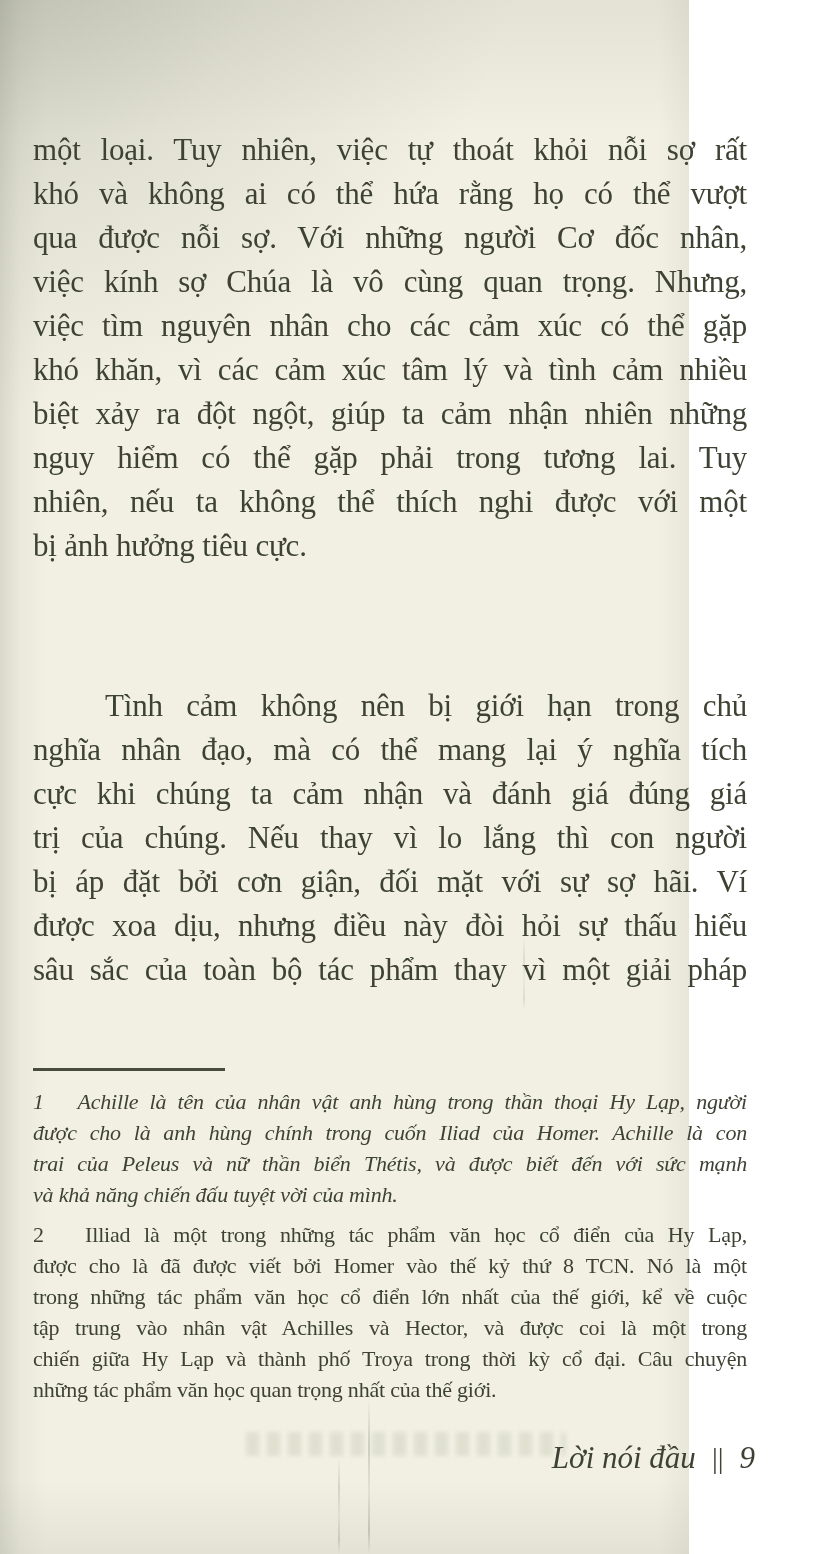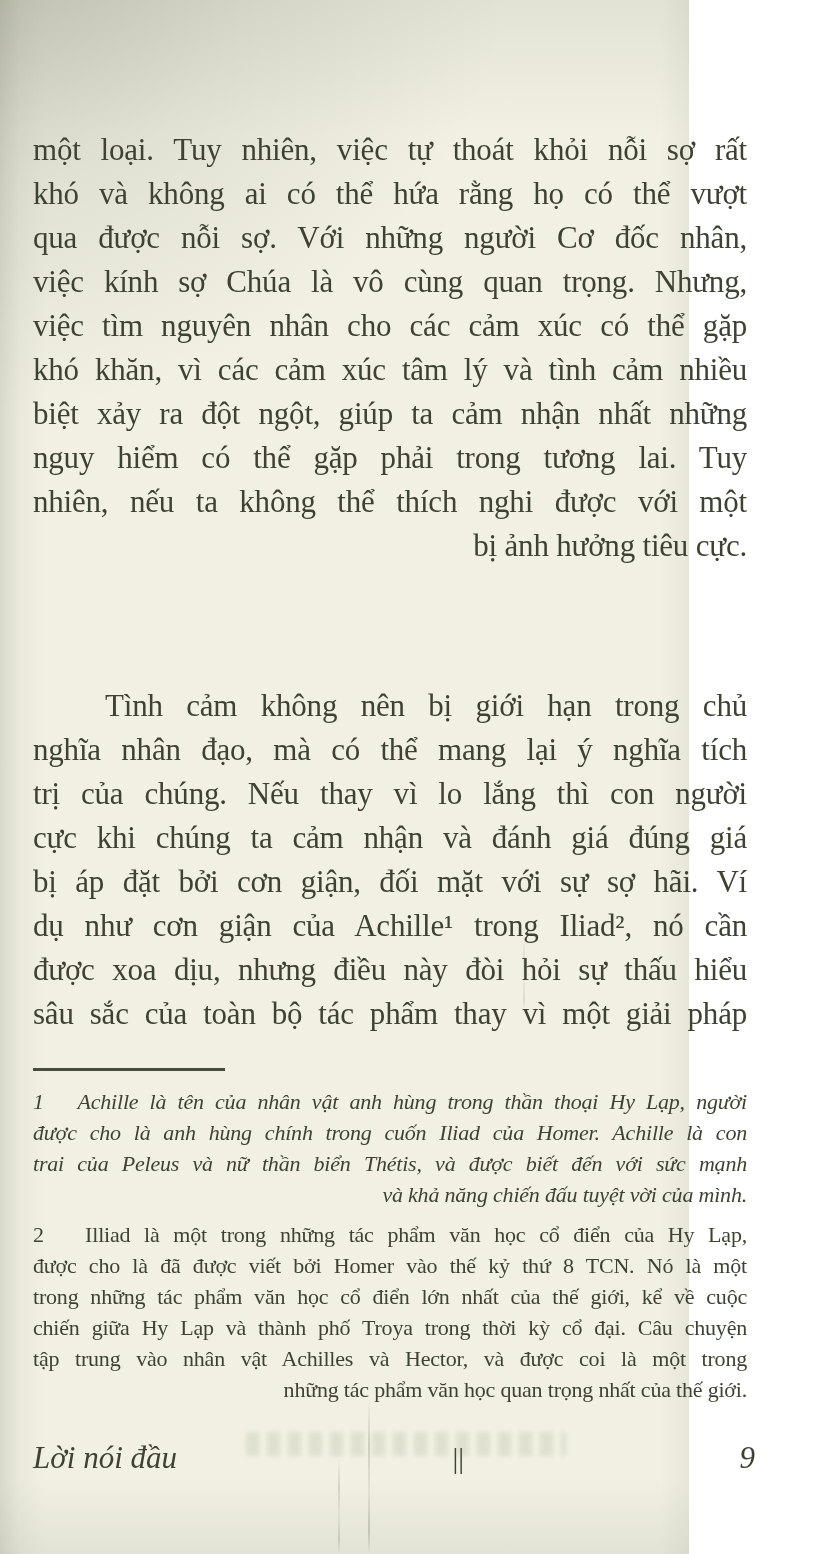--- a/index.html
+++ b/index.html
@@ -10,32 +10,32 @@
       radial-gradient(140% 55% at -6% -5%, rgba(88,94,74,0.30), rgba(88,94,74,0.10) 32%, rgba(88,94,74,0) 58%),
       linear-gradient(180deg, rgba(100,106,86,0.10) 0, rgba(100,106,86,0) 135px),
       linear-gradient(90deg, rgba(100,106,86,0.17) 0, rgba(100,106,86,0.05) 20px, rgba(100,106,86,0) 46px),
       linear-gradient(270deg, rgba(100,106,86,0.07) 0, rgba(100,106,86,0) 30px),
       linear-gradient(0deg, rgba(100,106,86,0.10) 0, rgba(100,106,86,0) 75px),
       #f1f0e3;
     color:#3d4233;}
   .textcol{position:absolute;left:33px;width:714px;}
   .jline{text-align:justify;overflow:hidden;letter-spacing:-0.2px;}
   .jline::after{content:"";display:inline-block;width:100%;height:0;}
-  .endleft .jline:last-child{text-align:right;}
+  .endleft .jline:last-child{text-align:left;}
   .endleft .jline:last-child::after{content:none;}
   .mainline{font-size:31px;line-height:44px;height:44px;}
   .fnline{font-size:22px;line-height:31px;height:31px;}
   .indent-first .jline:first-child{padding-left:72px;}
   #para1{top:128px;}
   #para2{top:684px;}
   .fnsep{position:absolute;left:33px;top:1068px;width:192px;height:3px;background:#474c3c;}
   #fn1{top:1086px;font-style:italic;}
   #fn2{top:1219px;}
   .pagefooter{position:absolute;top:1440px;left:33px;width:722px;height:40px;
-    display:flex;justify-content:space-between;align-items:baseline;gap:14px;
+    display:flex;justify-content:flex-end;align-items:baseline;gap:14px;
     font-style:italic;font-size:31px;color:#3d4233;}
   .pagefooter .fsep{font-style:normal;font-size:29px;padding:0 2px;}
   .ghost{position:absolute;left:246px;top:1432px;width:320px;height:24px;
     background:repeating-linear-gradient(90deg, rgba(125,132,96,0.14) 0 13px, rgba(125,132,96,0) 13px 21px);
     filter:blur(2px);border-radius:4px;}
   .crease{position:absolute;background:linear-gradient(180deg, rgba(70,75,55,0) 0, rgba(70,75,55,0.20) 30%, rgba(70,75,55,0.08) 60%, rgba(70,75,55,0.22) 85%, rgba(70,75,55,0) 100%);
     filter:blur(0.6px);}
   #crease1{left:368px;top:1398px;width:2px;height:156px;}
   #crease2{left:338px;top:1458px;width:2px;height:96px;opacity:0.8;}
   #crease3{left:523px;top:936px;width:2px;height:74px;opacity:0.55;}
@@ -45,52 +45,51 @@
 
 <div class="page">
 
   <div class="textcol endleft" id="para1">
       <div class="jline mainline">một loại. Tuy nhiên, việc tự thoát khỏi nỗi sợ rất</div>
       <div class="jline mainline">khó và không ai có thể hứa rằng họ có thể vượt</div>
       <div class="jline mainline">qua được nỗi sợ. Với những người Cơ đốc nhân,</div>
       <div class="jline mainline">việc kính sợ Chúa là vô cùng quan trọng. Nhưng,</div>
       <div class="jline mainline">việc tìm nguyên nhân cho các cảm xúc có thể gặp</div>
       <div class="jline mainline">khó khăn, vì các cảm xúc tâm lý và tình cảm nhiều</div>
-      <div class="jline mainline">biệt xảy ra đột ngột, giúp ta cảm nhận nhất những</div>
+      <div class="jline mainline">biệt xảy ra đột ngột, giúp ta cảm nhận nhiên những</div>
       <div class="jline mainline">nguy hiểm có thể gặp phải trong tương lai. Tuy</div>
       <div class="jline mainline">nhiên, nếu ta không thể thích nghi được với một</div>
       <div class="jline mainline">bị ảnh hưởng tiêu cực.</div>
     </div>
 
   <div class="textcol indent-first" id="para2">
       <div class="jline mainline">Tình cảm không nên bị giới hạn trong chủ</div>
       <div class="jline mainline">nghĩa nhân đạo, mà có thể mang lại ý nghĩa tích</div>
+      <div class="jline mainline">cực khi chúng ta cảm nhận và đánh giá đúng giá</div>
       <div class="jline mainline">trị của chúng. Nếu thay vì lo lắng thì con người</div>
-      <div class="jline mainline">cực khi chúng ta cảm nhận và đánh giá đúng giá</div>
       <div class="jline mainline">bị áp đặt bởi cơn giận, đối mặt với sự sợ hãi. Ví</div>
-      <div class="jline mainline">dụ như cơn giận của Achille¹ trong Iliad², nó cần</div>
       <div class="jline mainline">được xoa dịu, nhưng điều này đòi hỏi sự thấu hiểu</div>
       <div class="jline mainline">sâu sắc của toàn bộ tác phẩm thay vì một giải pháp</div>
     </div>
 
   <div class="fnsep"></div>
 
   <div class="textcol endleft" id="fn1">
       <div class="jline fnline">1&nbsp;&nbsp;&nbsp;Achille là tên của nhân vật anh hùng trong thần thoại Hy Lạp, người</div>
       <div class="jline fnline">được cho là anh hùng chính trong cuốn Iliad của Homer. Achille là con</div>
       <div class="jline fnline">trai của Peleus và nữ thần biển Thétis, và được biết đến với sức mạnh</div>
       <div class="jline fnline">và khả năng chiến đấu tuyệt vời của mình.</div>
     </div>
 
   <div class="textcol endleft" id="fn2">
       <div class="jline fnline">2&nbsp;&nbsp;&nbsp;Illiad là một trong những tác phẩm văn học cổ điển của Hy Lạp,</div>
       <div class="jline fnline">được cho là đã được viết bởi Homer vào thế kỷ thứ 8 TCN. Nó là một</div>
       <div class="jline fnline">trong những tác phẩm văn học cổ điển lớn nhất của thế giới, kể về cuộc</div>
+      <div class="jline fnline">tập trung vào nhân vật Achilles và Hector, và được coi là một trong</div>
       <div class="jline fnline">chiến giữa Hy Lạp và thành phố Troya trong thời kỳ cổ đại. Câu chuyện</div>
-      <div class="jline fnline">tập trung vào nhân vật Achilles và Hector, và được coi là một trong</div>
       <div class="jline fnline">những tác phẩm văn học quan trọng nhất của thế giới.</div>
     </div>
 
   <div class="pagefooter">
     <span class="ftitle">Lời nói đầu</span>
     <span class="fsep">||</span>
     <span class="fpage">9</span>
   </div>
 
   <div class="ghost"></div>

